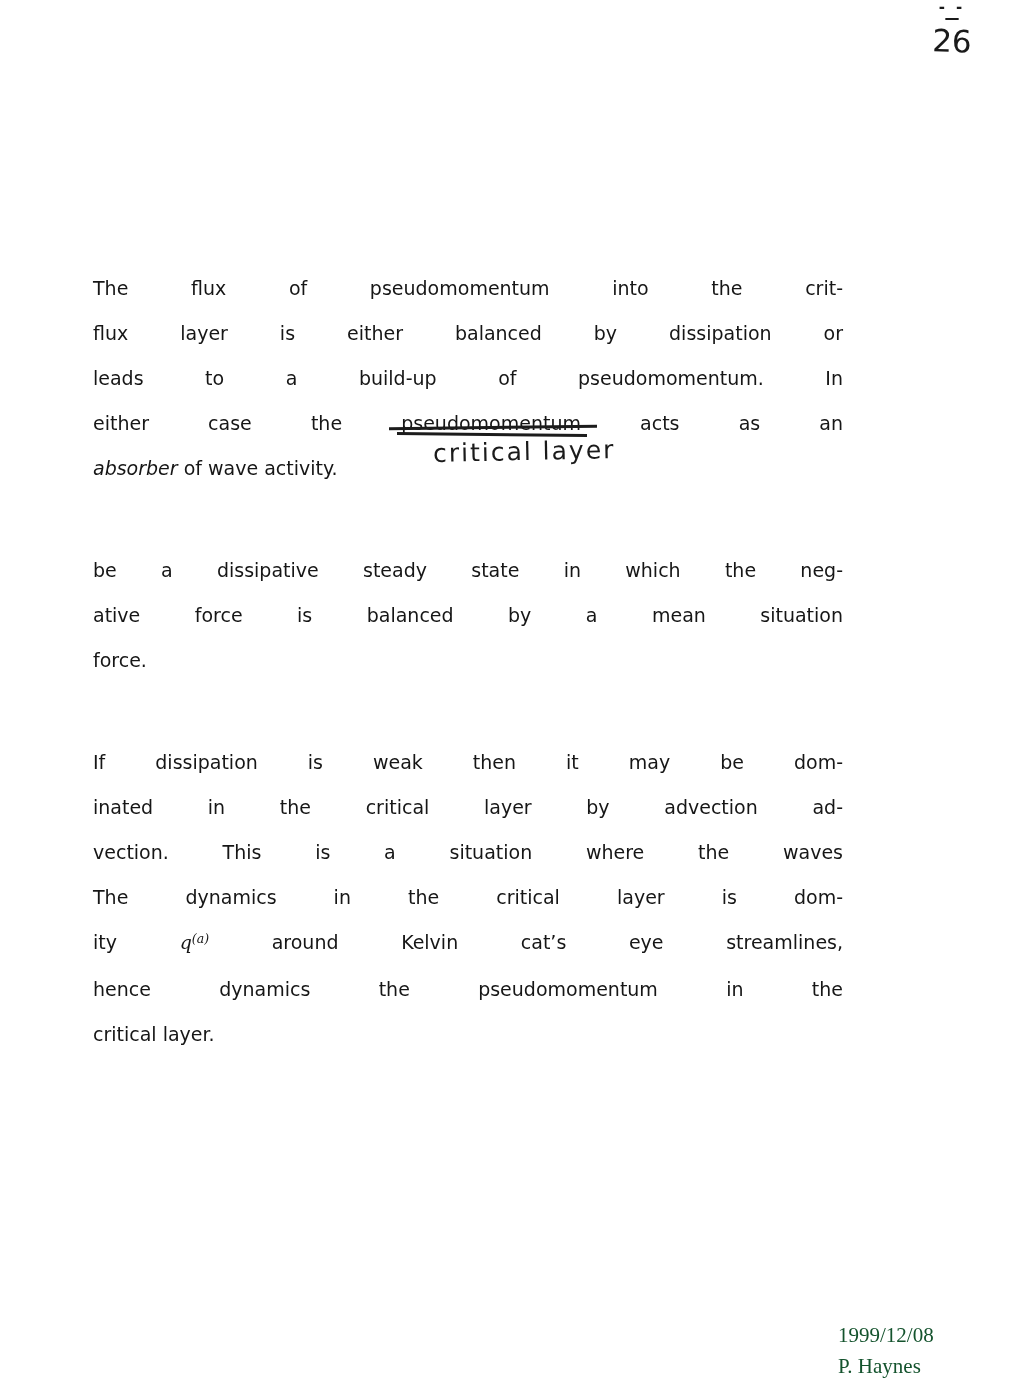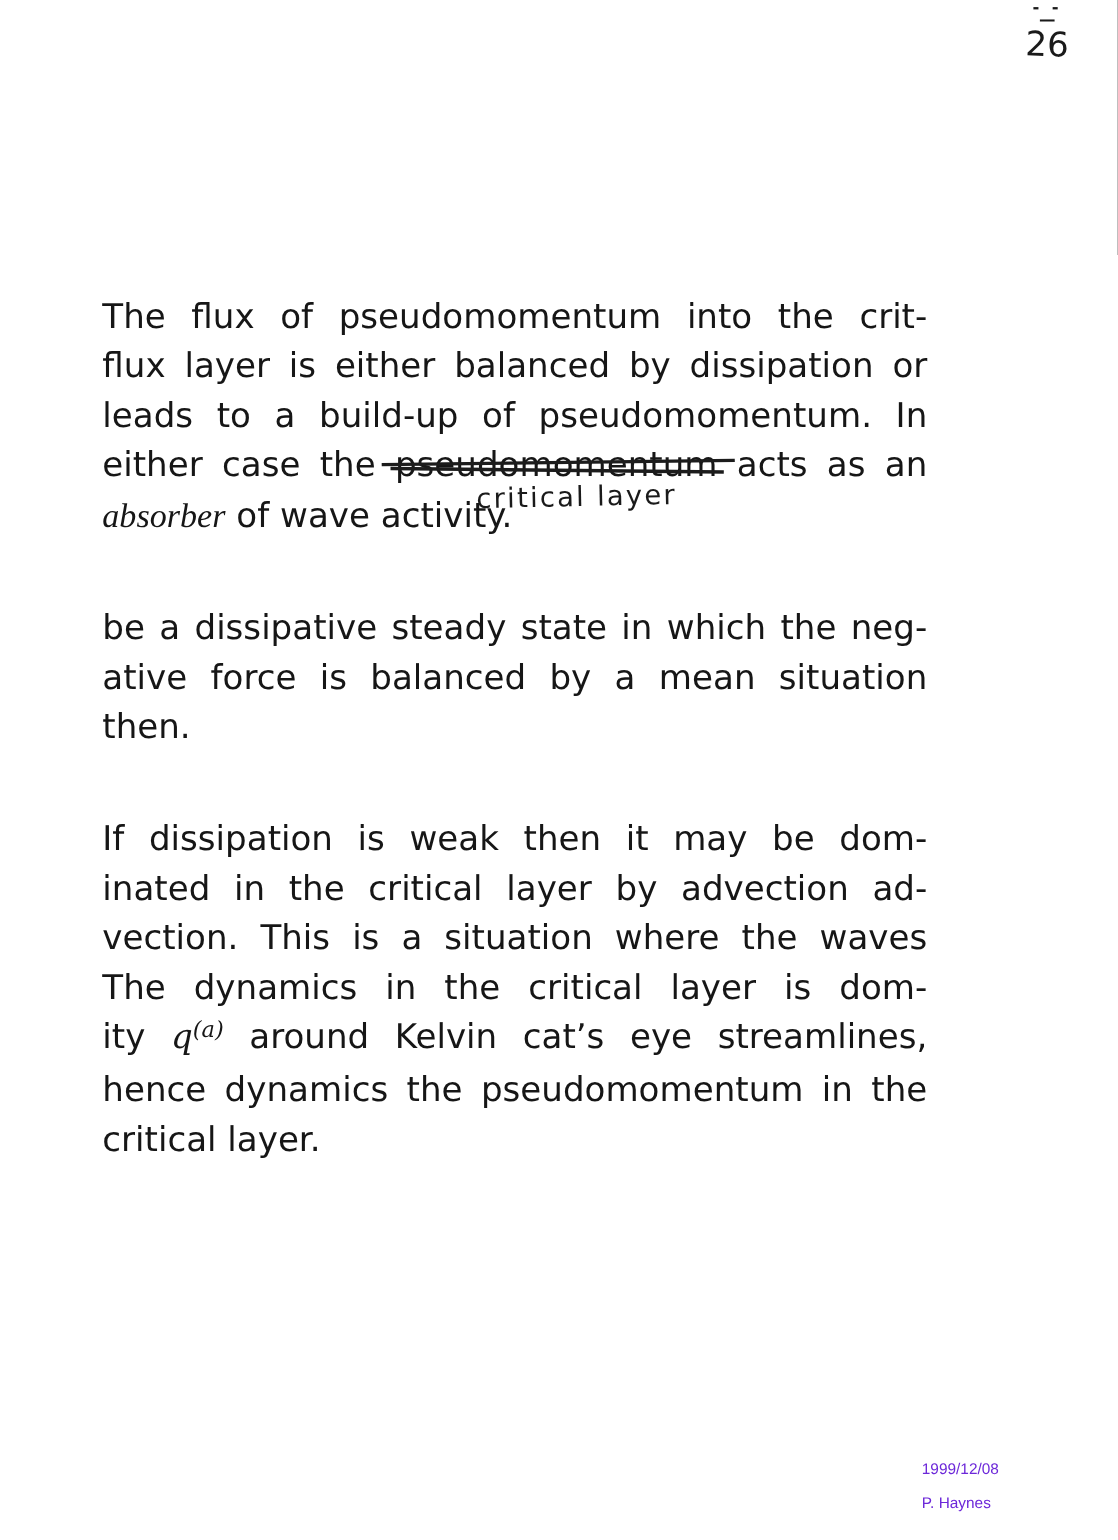--- a/index.html
+++ b/index.html
@@ -5,26 +5,26 @@
   html,body { margin:0; padding:0; background:#888; }
   .page {
     position:relative; width:1016px; height:1400px;
     background:#ffffff; overflow:hidden;
     font-family:"DejaVu Sans", sans-serif; color:#161616;
   }
 
   
   .text-block {
     position:absolute; left:93px; top:266px; width:750px;
-    font-size:31px; line-height:45px;
+    font-size:19px; line-height:45px;
   }
   .paragraph { margin:0 0 57px 0; }
   .line { text-justify:inter-word; }
   .line.just { text-align:justify; text-align-last:justify; }
-  .italic { font-style:italic;font-family:Liberation Serif, serif; }
+  .italic { font-style:italic; }
 
   
   .strike { position:relative; white-space:nowrap; }
   .strike::before {
     content:""; position:absolute; left:-12px; right:-16px; top:14px;
     height:3px; background:#1c1c1c; transform:rotate(-0.7deg);
   }
   .strike::after {
     content:""; position:absolute; left:-4px; right:-6px; top:21px;
     height:3px; background:#1c1c1c; transform:rotate(0.6deg);
@@ -47,22 +47,22 @@
   .pagenum {
     position:absolute; left:922px; top:2px; width:60px; text-align:center;
   }
   .pagenum .marks1 { font-size:15px; line-height:11px; letter-spacing:3px; font-weight:bold; }
   .pagenum .marks2 { font-size:15px; line-height:11px; font-weight:bold; }
   .pagenum .num { font-size:31px; line-height:34px; transform:rotate(2deg); }
 
   
   .footer {
     position:absolute; left:838px; top:1320px;
-    font-family:Liberation Sans, sans-serif; font-size:14px; line-height:31px;
-    color:#6d28d9;
+    font-family:Liberation Serif, serif; font-size:21px; line-height:31px;
+    color:#14532d;
   }
 </style>
 </head>
 <body>
 
 <div class="page">
 
   <div class="pagenum hand">
     <div class="marks1">- -</div>
     <div class="marks2">—</div>
@@ -73,21 +73,21 @@
       <div class="paragraph">
         <div class="line just"><span>The flux of pseudomomentum into the crit-</span></div>
         <div class="line just"><span>flux layer is either balanced by dissipation or</span></div>
         <div class="line just"><span>leads to a build-up of pseudomomentum. In</span></div>
         <div class="line just"><span>either case the </span><span class="strike">pseudomomentum</span><span> acts as an</span></div>
         <div class="line"><span class="italic">absorber</span><span> of wave activity.</span></div>
       </div>
       <div class="paragraph">
         <div class="line just"><span>be a dissipative steady state in which the neg-</span></div>
         <div class="line just"><span>ative force is balanced by a mean situation</span></div>
-        <div class="line"><span>then.</span></div>
+        <div class="line"><span>force.</span></div>
       </div>
       <div class="paragraph">
         <div class="line just"><span>If dissipation is weak then it may be dom-</span></div>
         <div class="line just"><span>inated in the critical layer by advection ad-</span></div>
         <div class="line just"><span>vection. This is a situation where the waves</span></div>
         <div class="line just"><span>The dynamics in the critical layer is dom-</span></div>
         <div class="line just"><span>ity </span><span class="mvar">q</span><span class="msup">(a)</span><span> around Kelvin cat’s eye streamlines,</span></div>
         <div class="line just"><span>hence dynamics the pseudomomentum in the</span></div>
         <div class="line"><span>critical layer.</span></div>
       </div>

